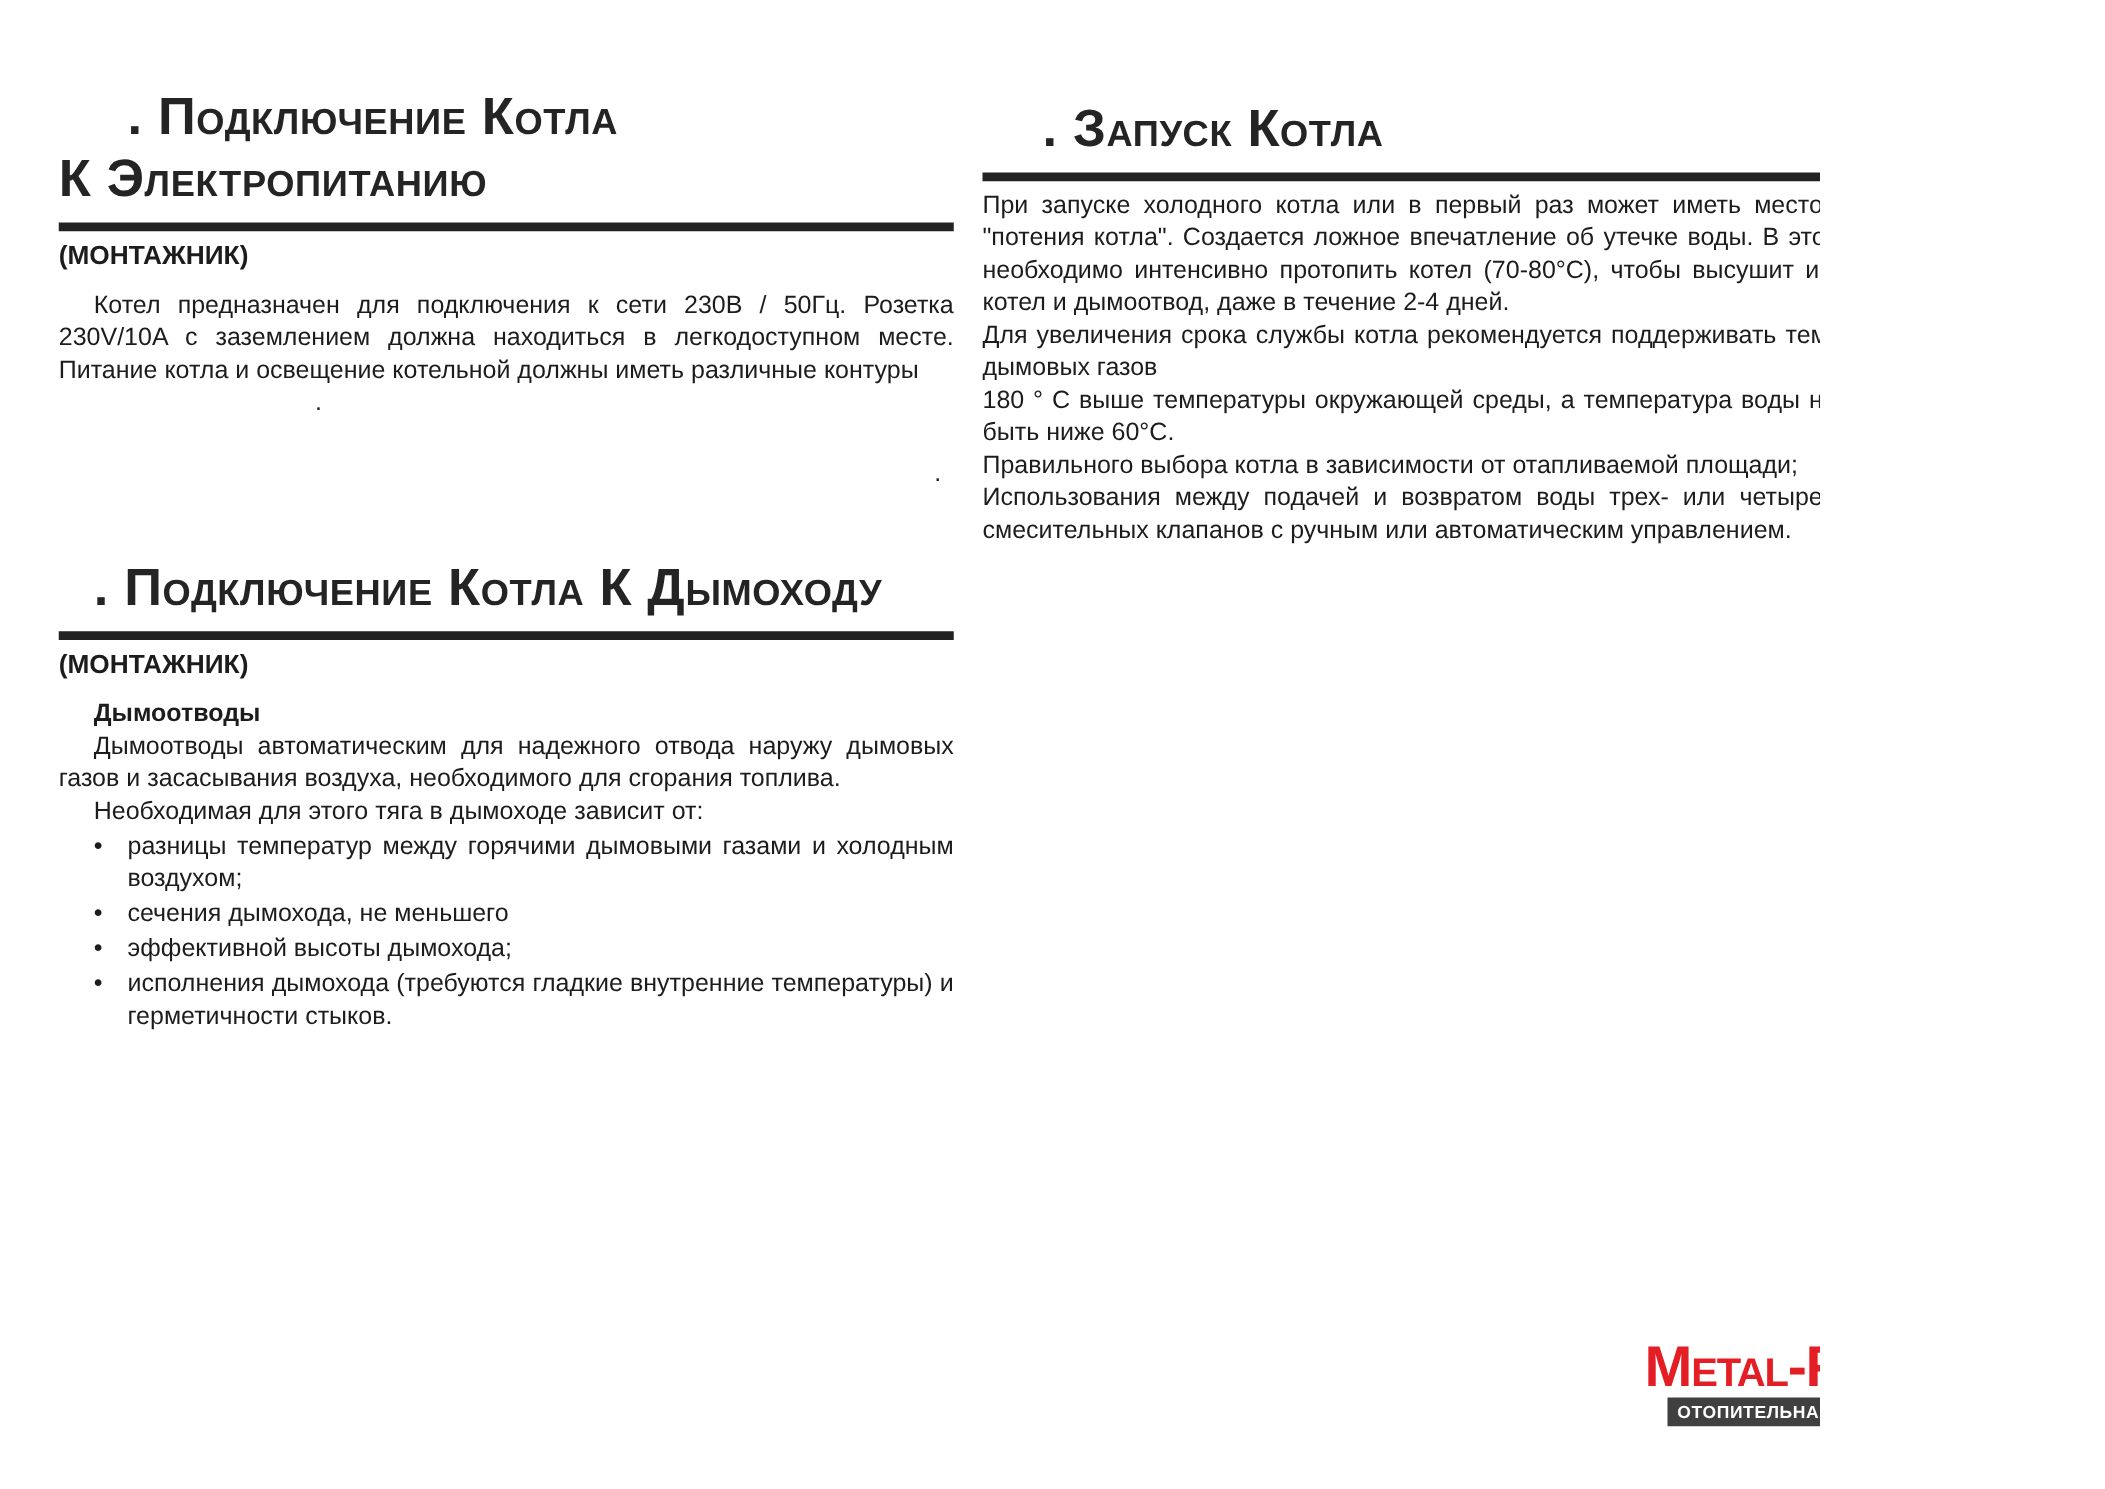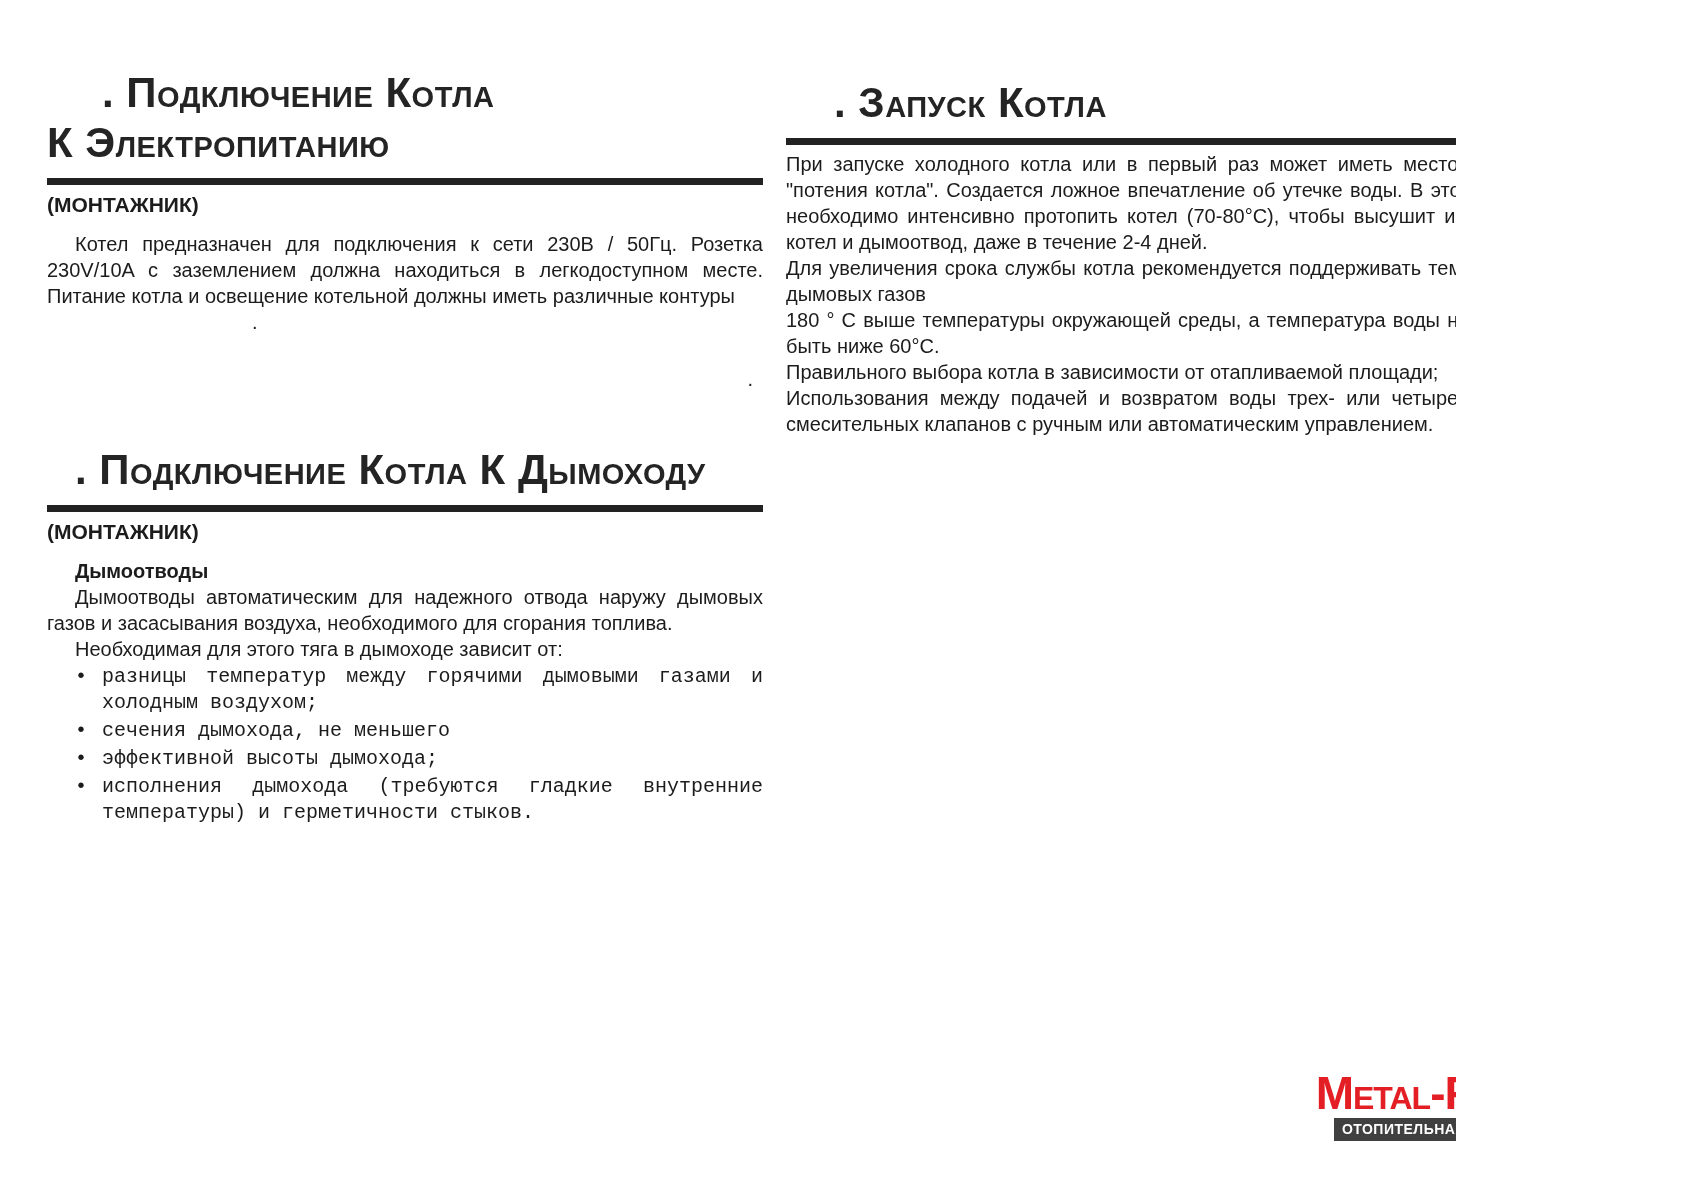--- a/index.html
+++ b/index.html
@@ -46,21 +46,20 @@
   .stray-dot-right  { font-size:20px; line-height:20px; text-align:right; margin:34px 10px 0 0; }
 
   .bullets { margin-top:2px; }
   .bullet {
     position:relative;
     padding-left:55px;
     font-size:20px;
     line-height:26px;
     text-align:justify;
     margin:2px 0;
-    font-family:Liberation Mono, monospace;
   }
   .bullet::before {
     content:"•";
     position:absolute;
     left:28px; top:0;
     font-size:20px;
   }
 
   .section2 { margin-top:56px; }
 

